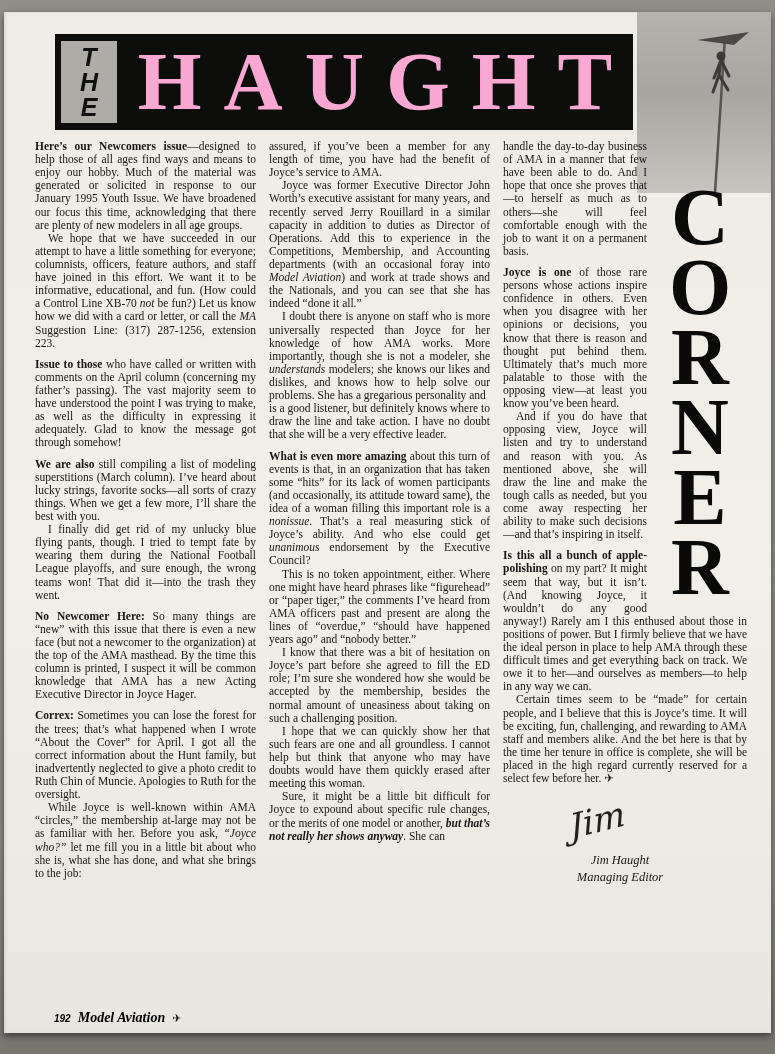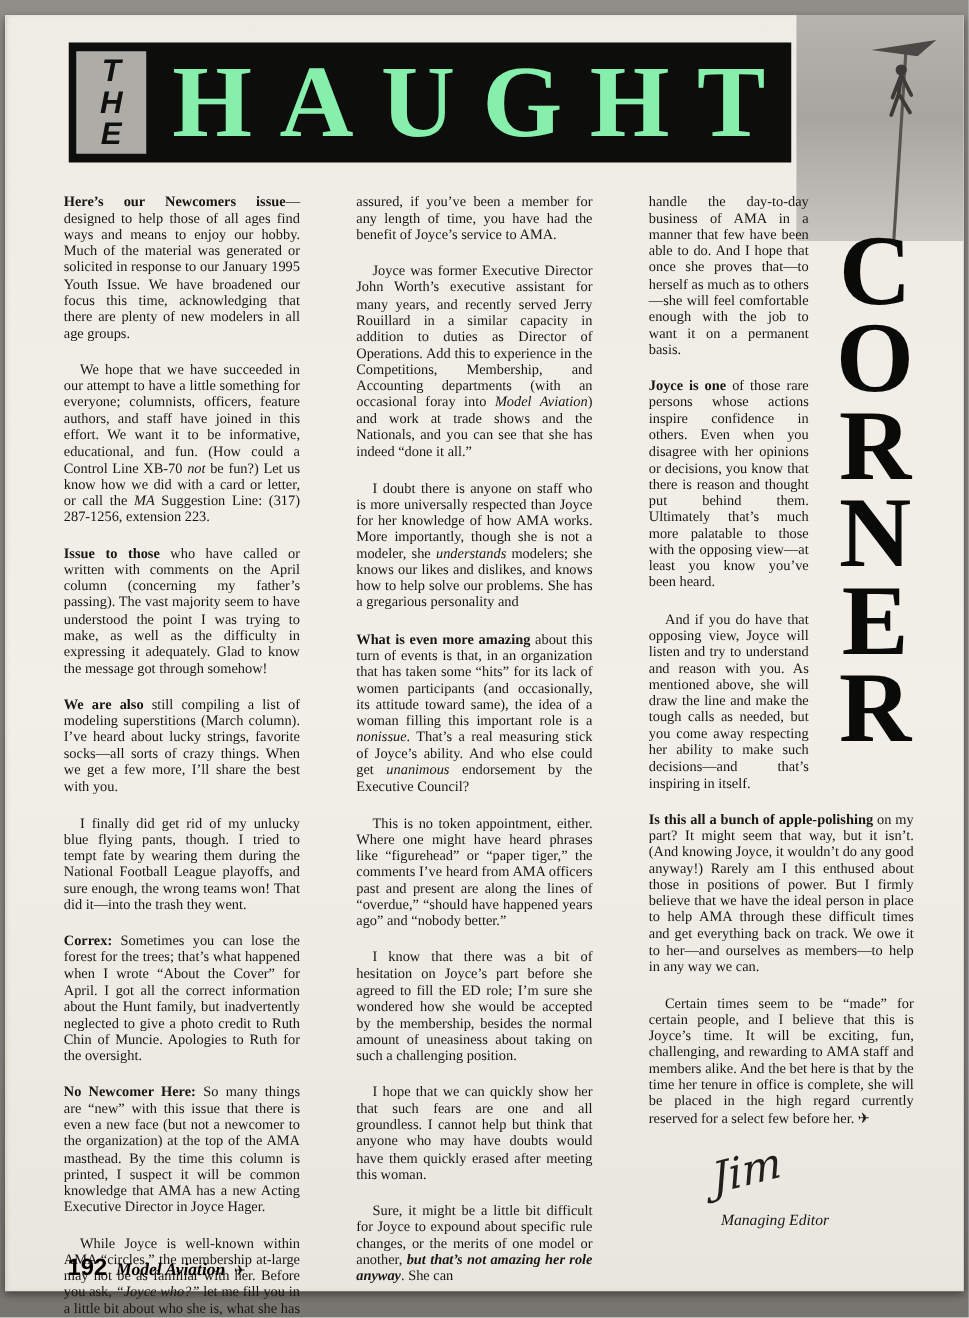--- a/index.html
+++ b/index.html
@@ -24,35 +24,35 @@
     background:#aeaca6; display:flex; flex-direction:column;
     align-items:center; justify-content:center;
   }
   .the-box .stack-letter {
     font-family:"Liberation Sans", sans-serif; font-weight:bold; font-style:italic;
     font-size:25px; line-height:25px; color:#101010;
   }
   .haught {
     position:absolute; left:66px; right:0; top:0; height:96px;
     display:flex; align-items:center; justify-content:center;
-    color:#86efac; font-weight:bold; font-size:82px; line-height:96px;
+    color:#f9a8d4; font-weight:bold; font-size:82px; line-height:96px;
     letter-spacing:22px; padding-left:18px; white-space:nowrap;
     font-family:"Liberation Serif", serif;
   }
   
   .photo { position:absolute; left:633px; top:0; width:134px; height:181px; }
   
   .columns {
     position:absolute; left:31px; top:128px; width:712px;
     display:flex; gap:13px; color:#171614;
   }
   .col { font-size:11.5px; line-height:1.14; text-align:justify; }
   .col1,.col2 { width:221px; }
   .col3 { width:244px; }
-  .col p { margin:16px; }
+  .col p { margin:0; }
   .col p.sp { margin-top:8px; }
   .col p.ind { text-indent:13px; }
   .b { font-weight:bold; }
   .i { font-style:italic; }
   .bi { font-style:italic; font-weight:bold; }
   .pullquote {
     margin:16px 6px 14px 12px;
     font-family:"Liberation Sans", sans-serif;
     font-weight:bold; font-style:italic; font-size:15.5px; line-height:1.28;
     text-align:center; color:#0d0d0c;
@@ -70,21 +70,21 @@
     display:inline-block; font-family:"DejaVu Serif", serif; font-style:italic;
     font-size:34px; color:#22201d; transform:rotate(-14deg) skewX(-8deg);
     margin:0 46px 12px 0;
   }
   .sig-name, .sig-title { font-style:italic; font-size:12.5px; line-height:1.35; }
   
   .footer {
     position:absolute; left:50px; bottom:7px;
     display:flex; align-items:baseline; gap:7px;
   }
-  .footer .page-num { font-family:"Liberation Sans", sans-serif; font-weight:bold; font-size:19px; }
+  .footer .page-num { font-family:"Liberation Sans", sans-serif; font-weight:bold; font-size:10px;font-style:italic; }
   .footer .mag { font-weight:bold; font-style:italic; font-size:14px; }
   .footer .plane { font-size:11px; }
 </style>
 </head>
 <body>
 
 <div class="page">
 
   <div class="header-bar">
     <div class="the-box">
@@ -112,52 +112,54 @@
     </svg>
   </div>
 
   <div class="columns">
     <div class="col col1">
         <p class=""><span class="b">Here’s our Newcomers issue</span><span>—designed to help those of all ages find ways and means to enjoy our hobby. Much of the material was generated or solicited in response to our January 1995 Youth Issue. We have broadened our focus this time, acknowledging that there are plenty of new modelers in all age groups.</span></p>
         <p class="ind "><span>We hope that we have succeeded in our attempt to have a little something for everyone; columnists, officers, feature authors, and staff have joined in this effort. We want it to be informative, educational, and fun. (How could a Control Line XB-70 </span><span class="i">not</span><span> be fun?) Let us know how we did with a card or letter, or call the </span><span class="i">MA</span><span> Suggestion Line: (317) 287-1256, extension 223.</span></p>
         <p class="sp"><span class="b">Issue to those</span><span> who have called or written with comments on the April column (concerning my father’s passing). The vast majority seem to have understood the point I was trying to make, as well as the difficulty in expressing it adequately. Glad to know the message got through somehow!</span></p>
         <p class="sp"><span class="b">We are also</span><span> still compiling a list of modeling superstitions (March column). I’ve heard about lucky strings, favorite socks—all sorts of crazy things. When we get a few more, I’ll share the best with you.</span></p>
         <p class="ind "><span>I finally did get rid of my unlucky blue flying pants, though. I tried to tempt fate by wearing them during the National Football League playoffs, and sure enough, the wrong teams won! That did it—into the trash they went.</span></p>
+        <p class="sp"><span class="b">No Newcomer Here:</span><span> So many things are “new” with this issue that there is even a new face (but not a newcomer to the organization) at the top of the AMA masthead. By the time this column is printed, I suspect it will be common knowledge that AMA has a new Acting Executive Director in Joyce Hager.</span></p>
         <p class="sp"><span class="b">Correx:</span><span> Sometimes you can lose the forest for the trees; that’s what happened when I wrote “About the Cover” for April. I got all the correct information about the Hunt family, but inadvertently neglected to give a photo credit to Ruth Chin of Muncie. Apologies to Ruth for the oversight.</span></p>
-        <p class="sp"><span class="b">No Newcomer Here:</span><span> So many things are “new” with this issue that there is even a new face (but not a newcomer to the organization) at the top of the AMA masthead. By the time this column is printed, I suspect it will be common knowledge that AMA has a new Acting Executive Director in Joyce Hager.</span></p>
         <p class="ind "><span>While Joyce is well-known within AMA “circles,” the membership at-large may not be as familiar with her. Before you ask, </span><span class="i">“Joyce who?”</span><span> let me fill you in a little bit about who she is, what she has done, and what she brings to the job:</span></p>
       </div>
     <div class="col col2">
         <p class=""><span>assured, if you’ve been a member for any length of time, you have had the benefit of Joyce’s service to AMA.</span></p>
         <p class="ind "><span>Joyce was former Executive Director John Worth’s executive assistant for many years, and recently served Jerry Rouillard in a similar capacity in addition to duties as Director of Operations. Add this to experience in the Competitions, Membership, and Accounting departments (with an occasional foray into </span><span class="i">Model Aviation</span><span>) and work at trade shows and the Nationals, and you can see that she has indeed “done it all.”</span></p>
         <p class="ind "><span>I doubt there is anyone on staff who is more universally respected than Joyce for her knowledge of how AMA works. More importantly, though she is not a modeler, she </span><span class="i">understands</span><span> modelers; she knows our likes and dislikes, and knows how to help solve our problems. She has a gregarious personality and</span></p>
+        <p class=""><span>is a good listener, but definitely knows where to draw the line and take action. I have no doubt that she will be a very effective leader.</span></p>
         <p class="sp"><span class="b">What is even more amazing</span><span> about this turn of events is that, in an organization that has taken some “hits” for its lack of women participants (and occasionally, its attitude toward same), the idea of a woman filling this important role is a </span><span class="i">nonissue</span><span>. That’s a real measuring stick of Joyce’s ability. And who else could get </span><span class="i">unanimous</span><span> endorsement by the Executive Council?</span></p>
         <p class="ind "><span>This is no token appointment, either. Where one might have heard phrases like “figurehead” or “paper tiger,” the comments I’ve heard from AMA officers past and present are along the lines of “overdue,” “should have happened years ago” and “nobody better.”</span></p>
         <p class="ind "><span>I know that there was a bit of hesitation on Joyce’s part before she agreed to fill the ED role; I’m sure she wondered how she would be accepted by the membership, besides the normal amount of uneasiness about taking on such a challenging position.</span></p>
         <p class="ind "><span>I hope that we can quickly show her that such fears are one and all groundless. I cannot help but think that anyone who may have doubts would have them quickly erased after meeting this woman.</span></p>
-        <p class="ind "><span>Sure, it might be a little bit difficult for Joyce to expound about specific rule changes, or the merits of one model or another, </span><span class="bi">but that’s not amazing her role anyway</span><span>. She can</span></p>
+        <p class="ind "><span>Sure, it might be a little bit difficult for Joyce to expound about specific rule changes, or the merits of one model or another, </span><span class="bi">but that’s not really her shows anyway</span><span>. She can</span></p>
       </div>
     <div class="col col3">
       <div class="corner-float">
           <span class="stack-letter">C</span>
           <span class="stack-letter">O</span>
           <span class="stack-letter">R</span>
           <span class="stack-letter">N</span>
           <span class="stack-letter">E</span>
           <span class="stack-letter">R</span>
         </div>
       <div class="col-paras">
           <p class=""><span>handle the day-to-day business of AMA in a manner that few have been able to do. And I hope that once she proves that—to herself as much as to others—she will feel comfortable enough with the job to want it on a permanent basis.</span></p>
           <p class="sp"><span class="b">Joyce is one</span><span> of those rare persons whose actions inspire confidence in others. Even when you disagree with her opinions or decisions, you know that there is reason and thought put behind them. Ultimately that’s much more palatable to those with the opposing view—at least you know you’ve been heard.</span></p>
           <p class="ind "><span>And if you do have that opposing view, Joyce will listen and try to understand and reason with you. As mentioned above, she will draw the line and make the tough calls as needed, but you come away respecting her ability to make such decisions—and that’s inspiring in itself.</span></p>
           <p class="sp"><span class="b">Is this all a bunch of apple-polishing</span><span> on my part? It might seem that way, but it isn’t. (And knowing Joyce, it wouldn’t do any good anyway!) Rarely am I this enthused about those in positions of power. But I firmly believe that we have the ideal person in place to help AMA through these difficult times and get everything back on track. We owe it to her—and ourselves as members—to help in any way we can.</span></p>
           <p class="ind "><span>Certain times seem to be “made” for certain people, and I believe that this is Joyce’s time. It will be exciting, fun, challenging, and rewarding to AMA staff and members alike. And the bet here is that by the time her tenure in office is complete, she will be placed in the high regard currently reserved for a select few before her. ✈</span></p>
         </div>
       <div class="signature">
         <span class="sig-script">Jim</span>
+        <div class="sig-name">Jim Haught</div>
         <div class="sig-title">Managing Editor</div>
       </div>
     </div>
   </div>
 
   <div class="footer">
     <span class="page-num">192</span>
     <span class="mag">Model Aviation</span>
     <span class="plane">✈</span>
   </div>

